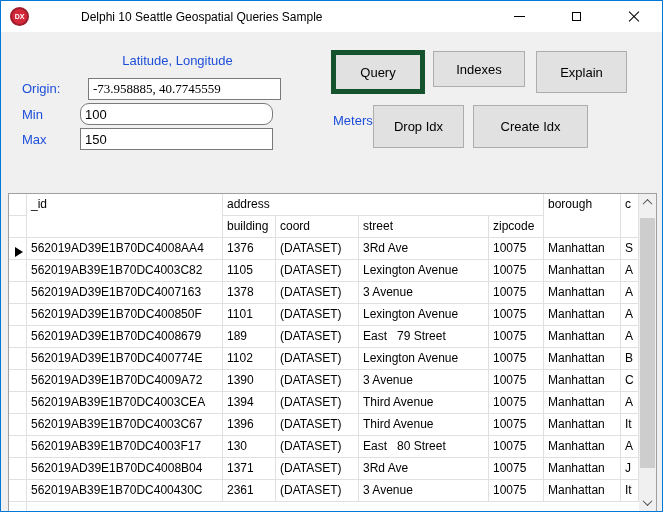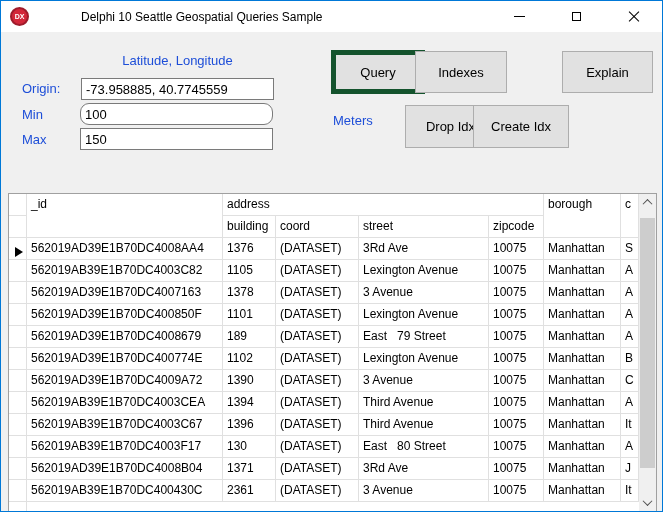--- a/index.html
+++ b/index.html
@@ -35,37 +35,37 @@
   .glyph-close::after  { transform:rotate(-45deg); }
 
   
   .lbl { position:absolute; font-size:13px; color:#1d4ed8; white-space:nowrap; }
   .field {
     position:absolute; width:193px; height:22px; border:1px solid #7a7a7a; background:#fff;
     font-family:"Liberation Sans", sans-serif; font-size:13px; color:#000; padding:0 4px; outline:none;
   }
   #coords-caption { left:80px; top:52px; width:193px; text-align:center; }
   #origin-label { left:21px; top:80px; }
-  #origin-field { left:80px; top:77px; }
+  #origin-field { left:87px; top:77px;font-family:Liberation Serif, serif; }
   #min-label { left:21px; top:106px; }
   #min-field { left:79px; top:102px;border-radius:9px; }
   #max-label { left:21px; top:131px; }
   #max-field { left:79px; top:127px; }
   #meters-label { left:292px; top:112px;margin-left:40px; }
 
   .btn {
     position:absolute; background:#e1e1e1; border:1px solid #adadad;
     font-family:"Liberation Sans", sans-serif; font-size:13px; color:#000;
     display:flex; align-items:center; justify-content:center; cursor:default;
   }
   #btn-query   { left:330px; top:49px;  width:94px; height:44px; border:5px solid #14532d; }
-  #btn-indexes { left:414px; top:50px;  width:92px; height:42px; }
-  #btn-explain { left:561px; top:50px;  width:91px; height:42px;text-align:right; }
-  #btn-drop    { left:372px; top:104px; width:91px; height:43px;margin-left:32px; }
-  #btn-create  { left:472px; top:104px; width:96px; height:43px; }
+  #btn-indexes { left:432px; top:50px;  width:92px; height:36px; }
+  #btn-explain { left:535px; top:50px;  width:91px; height:42px;text-align:right; }
+  #btn-drop    { left:372px; top:104px; width:91px; height:43px; }
+  #btn-create  { left:472px; top:104px; width:115px; height:43px; }
 
   
   .grid {
     position:absolute; left:7px; top:159px; width:649px; height:339px;
     background:#ffffff; border:1px solid #a0a0a0;margin-top:33px;
   }
   table.dbgrid { border-collapse:separate; border-spacing:0; table-layout:fixed; width:630px; }
   .dbgrid th, .dbgrid td {
     font-size:12px; font-weight:normal; color:#000; text-align:left;
     padding:0 0 0 4px; white-space:pre; overflow:hidden;

